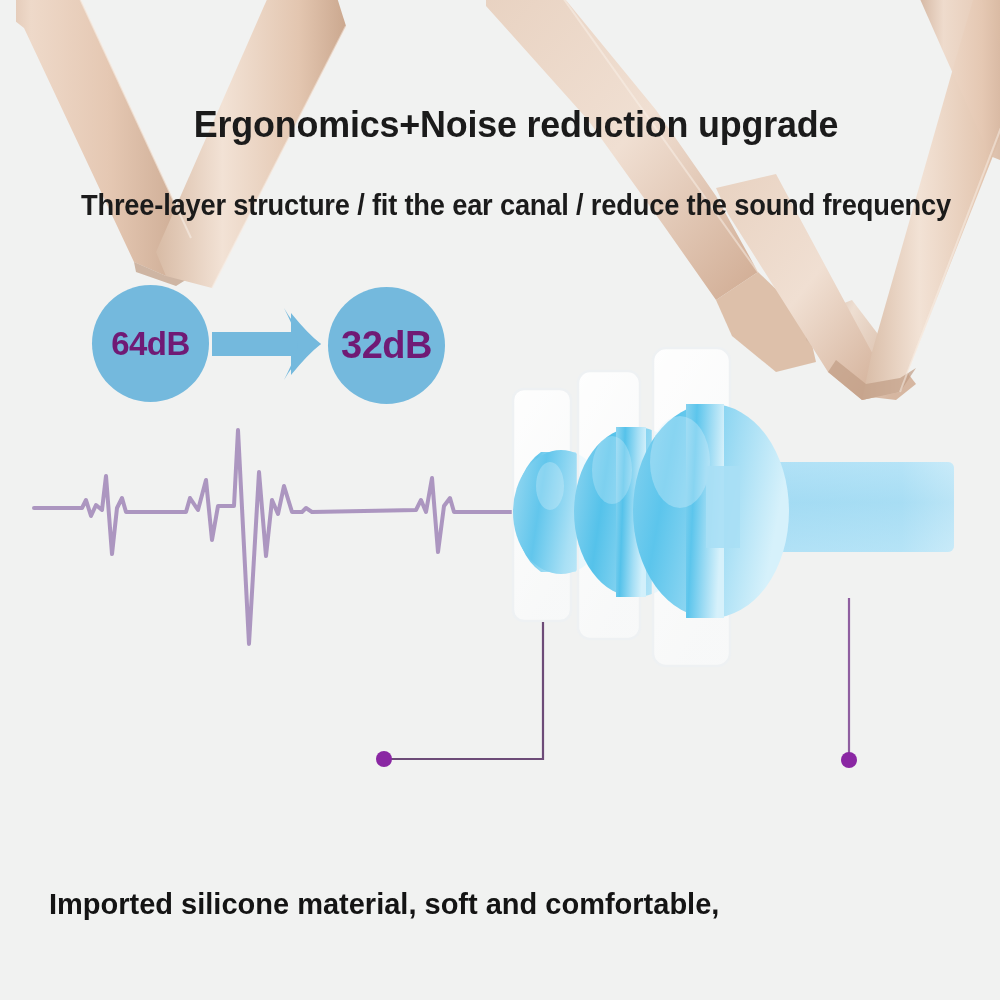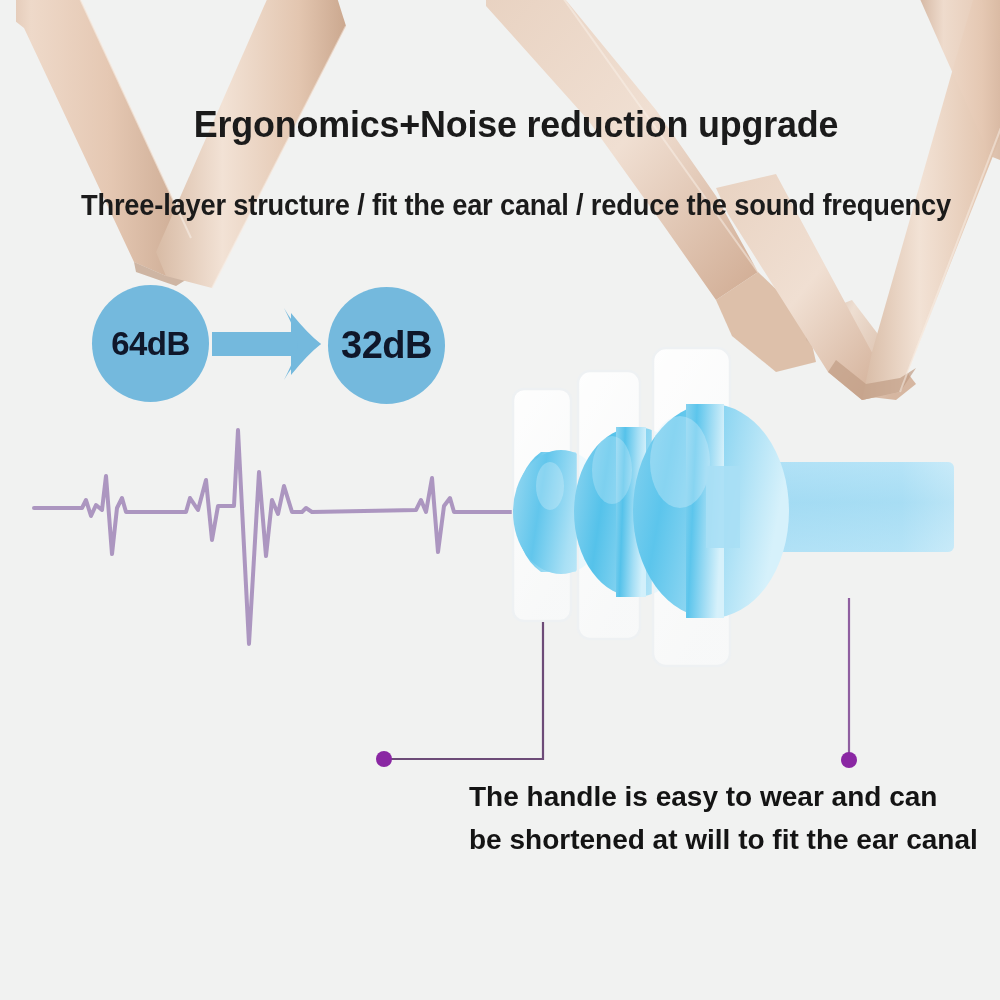--- a/index.html
+++ b/index.html
@@ -49,21 +49,21 @@
     font-size: 29px;
     line-height: 40px;
     transform: scaleX(0.94);
   }
 
   
   .db-circle {
     position: absolute;
     border-radius: 50%;
     background: #74b9dd;
-    color: #0f172a;
+    color: #701a75;
     font-weight: bold;
     display: flex;
     align-items: center;
     justify-content: center;
     letter-spacing: -0.5px;
   }
   #db-before {
     left: 76px; top: 285px;
     width: 117px; height: 117px;
     font-size: 33px;
@@ -247,23 +247,20 @@
 
     <div class="db-circle" id="db-after">32dB</div>
   </div>
 
   <div class="layer" id="text-layer">
 
     <div class="headline" id="title">Ergonomics+Noise reduction upgrade</div>
 
     <div class="headline" id="subtitle">Three-layer structure / fit the ear canal / reduce the sound frequency</div>
 
-    <div class="callout" id="handle-callout">
-      <span class="callout-line">The handle is easy to wear and can</span>
-      <span class="callout-line">be shortened at will to fit the ear canal</span>
+
+    <div class="callout" id="material-callout">
+      <span class="callout-line">Imported silicone material, soft and comfortable,</span>
     </div>
 
-    <div class="callout" id="material-callout">
-    </div>
-
   </div>
 
 </div>
 
 </body></html>

